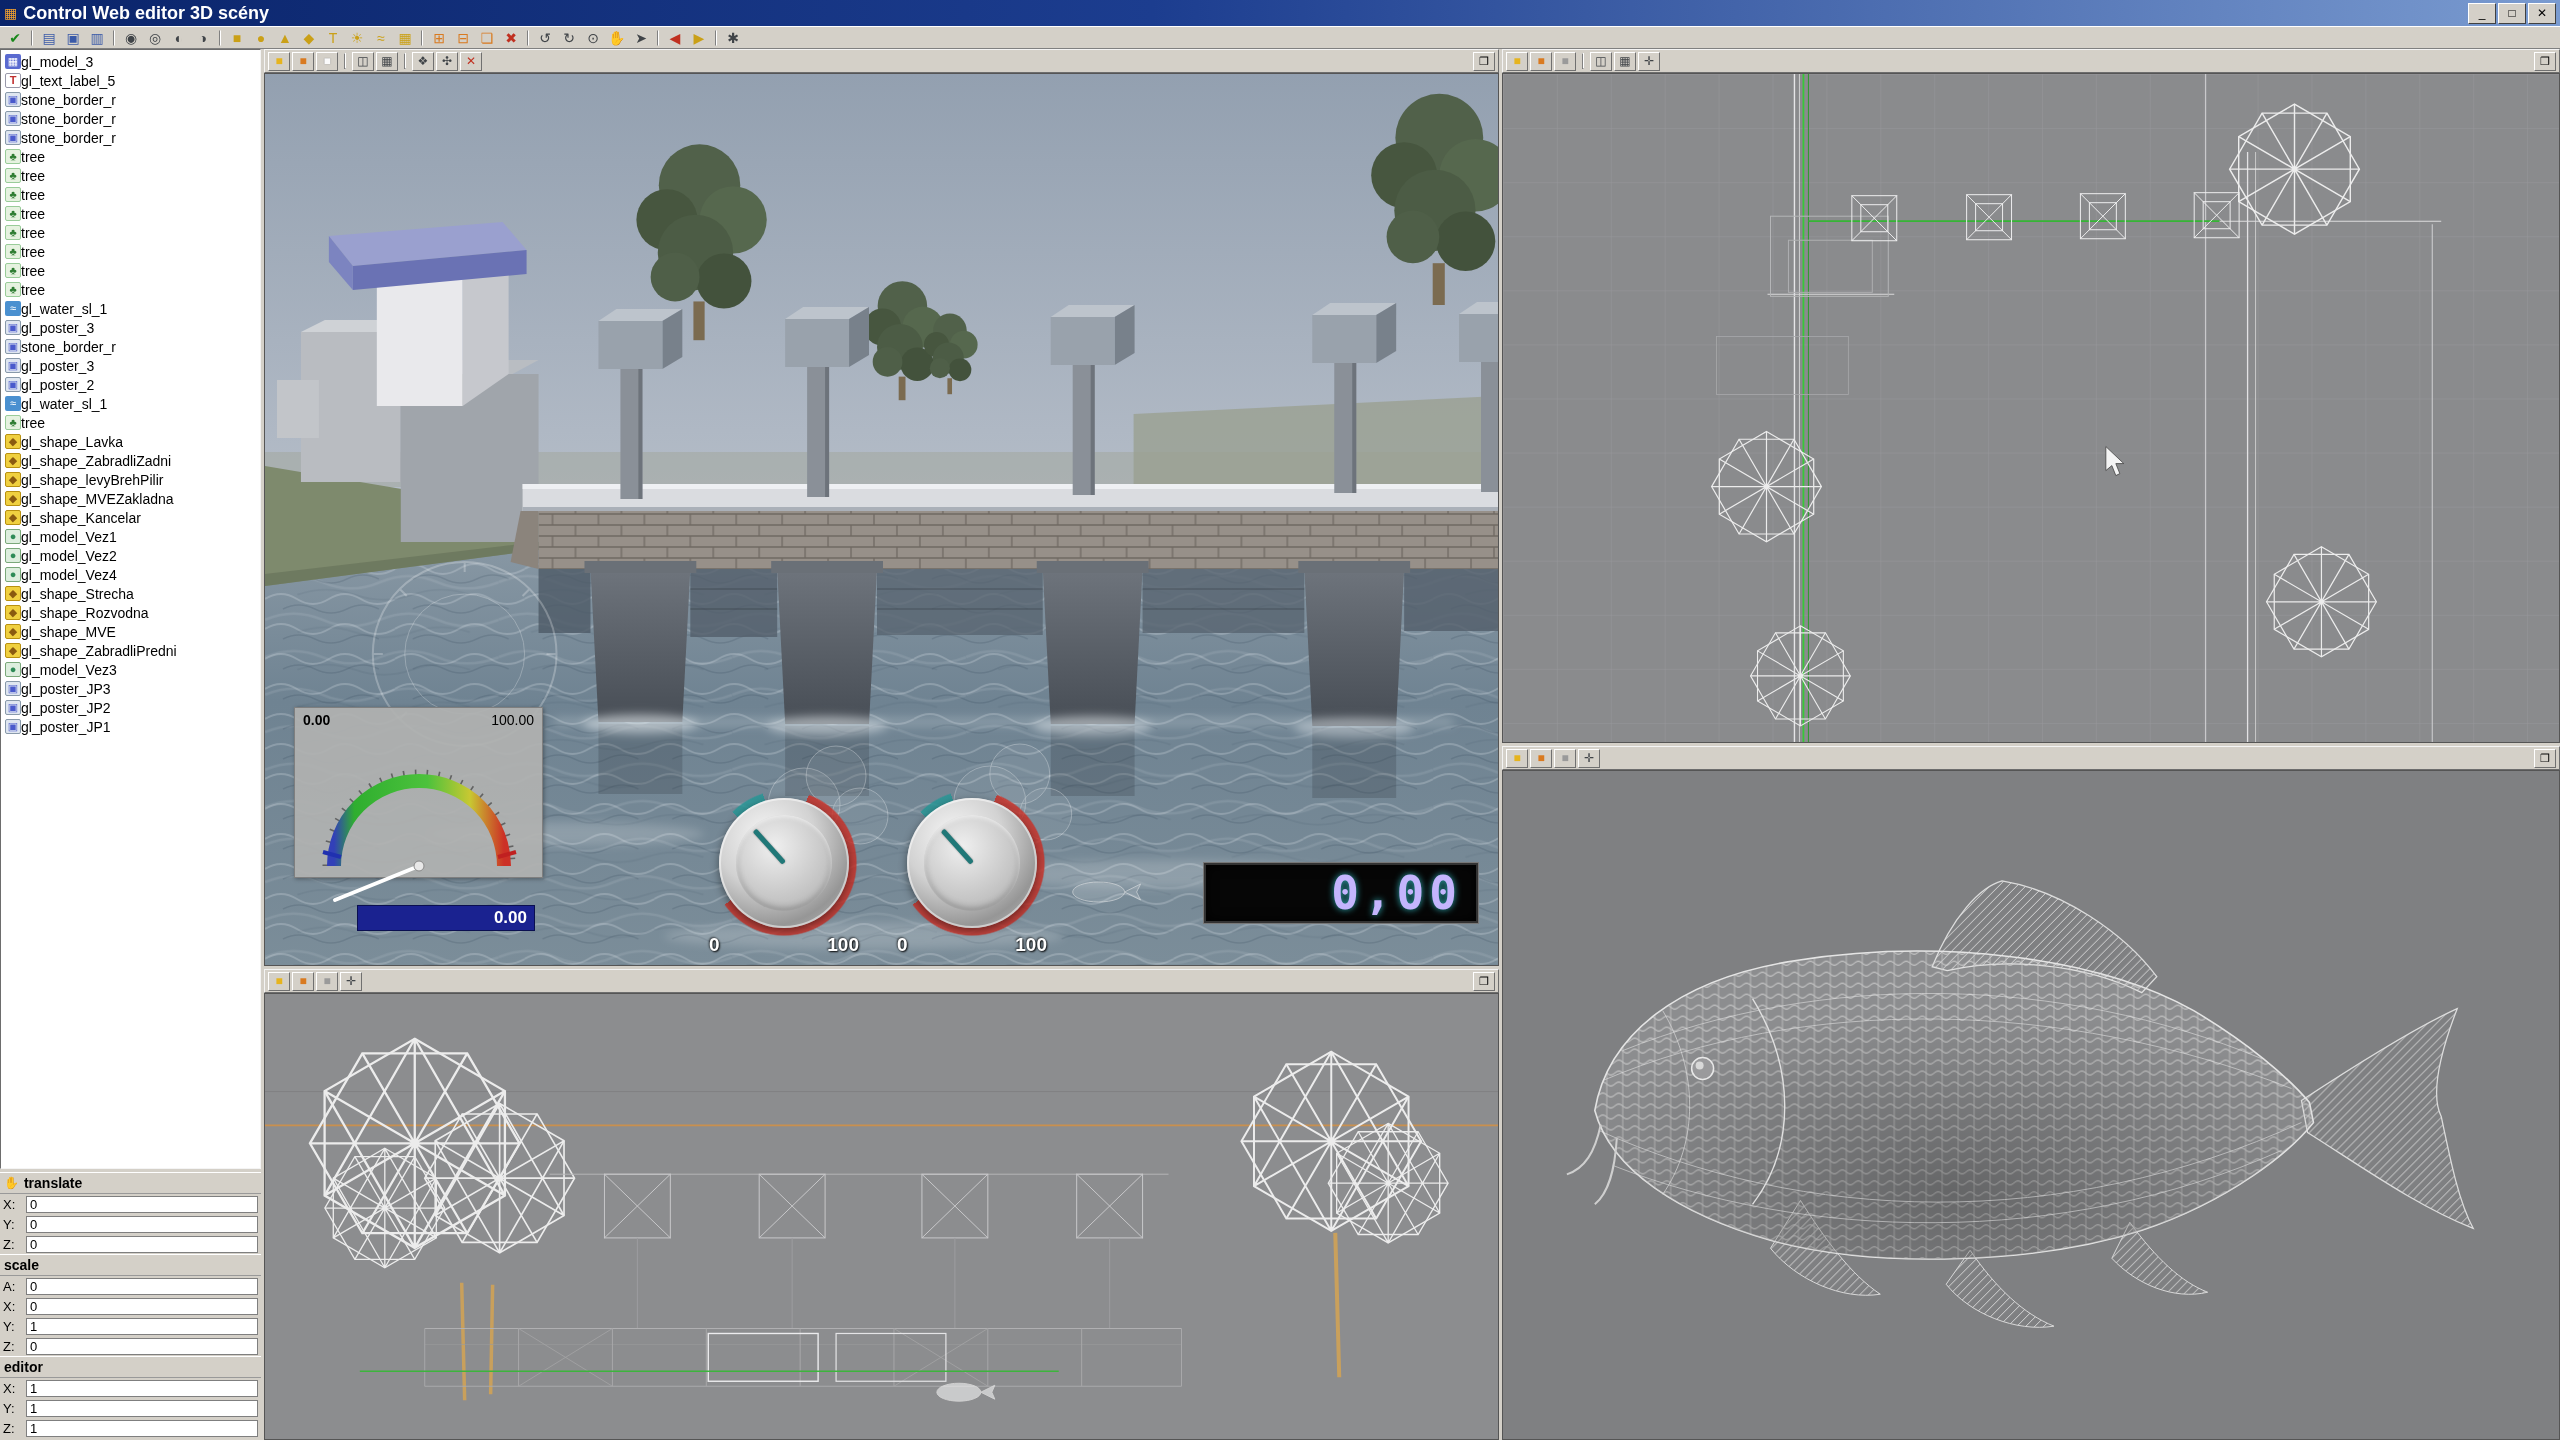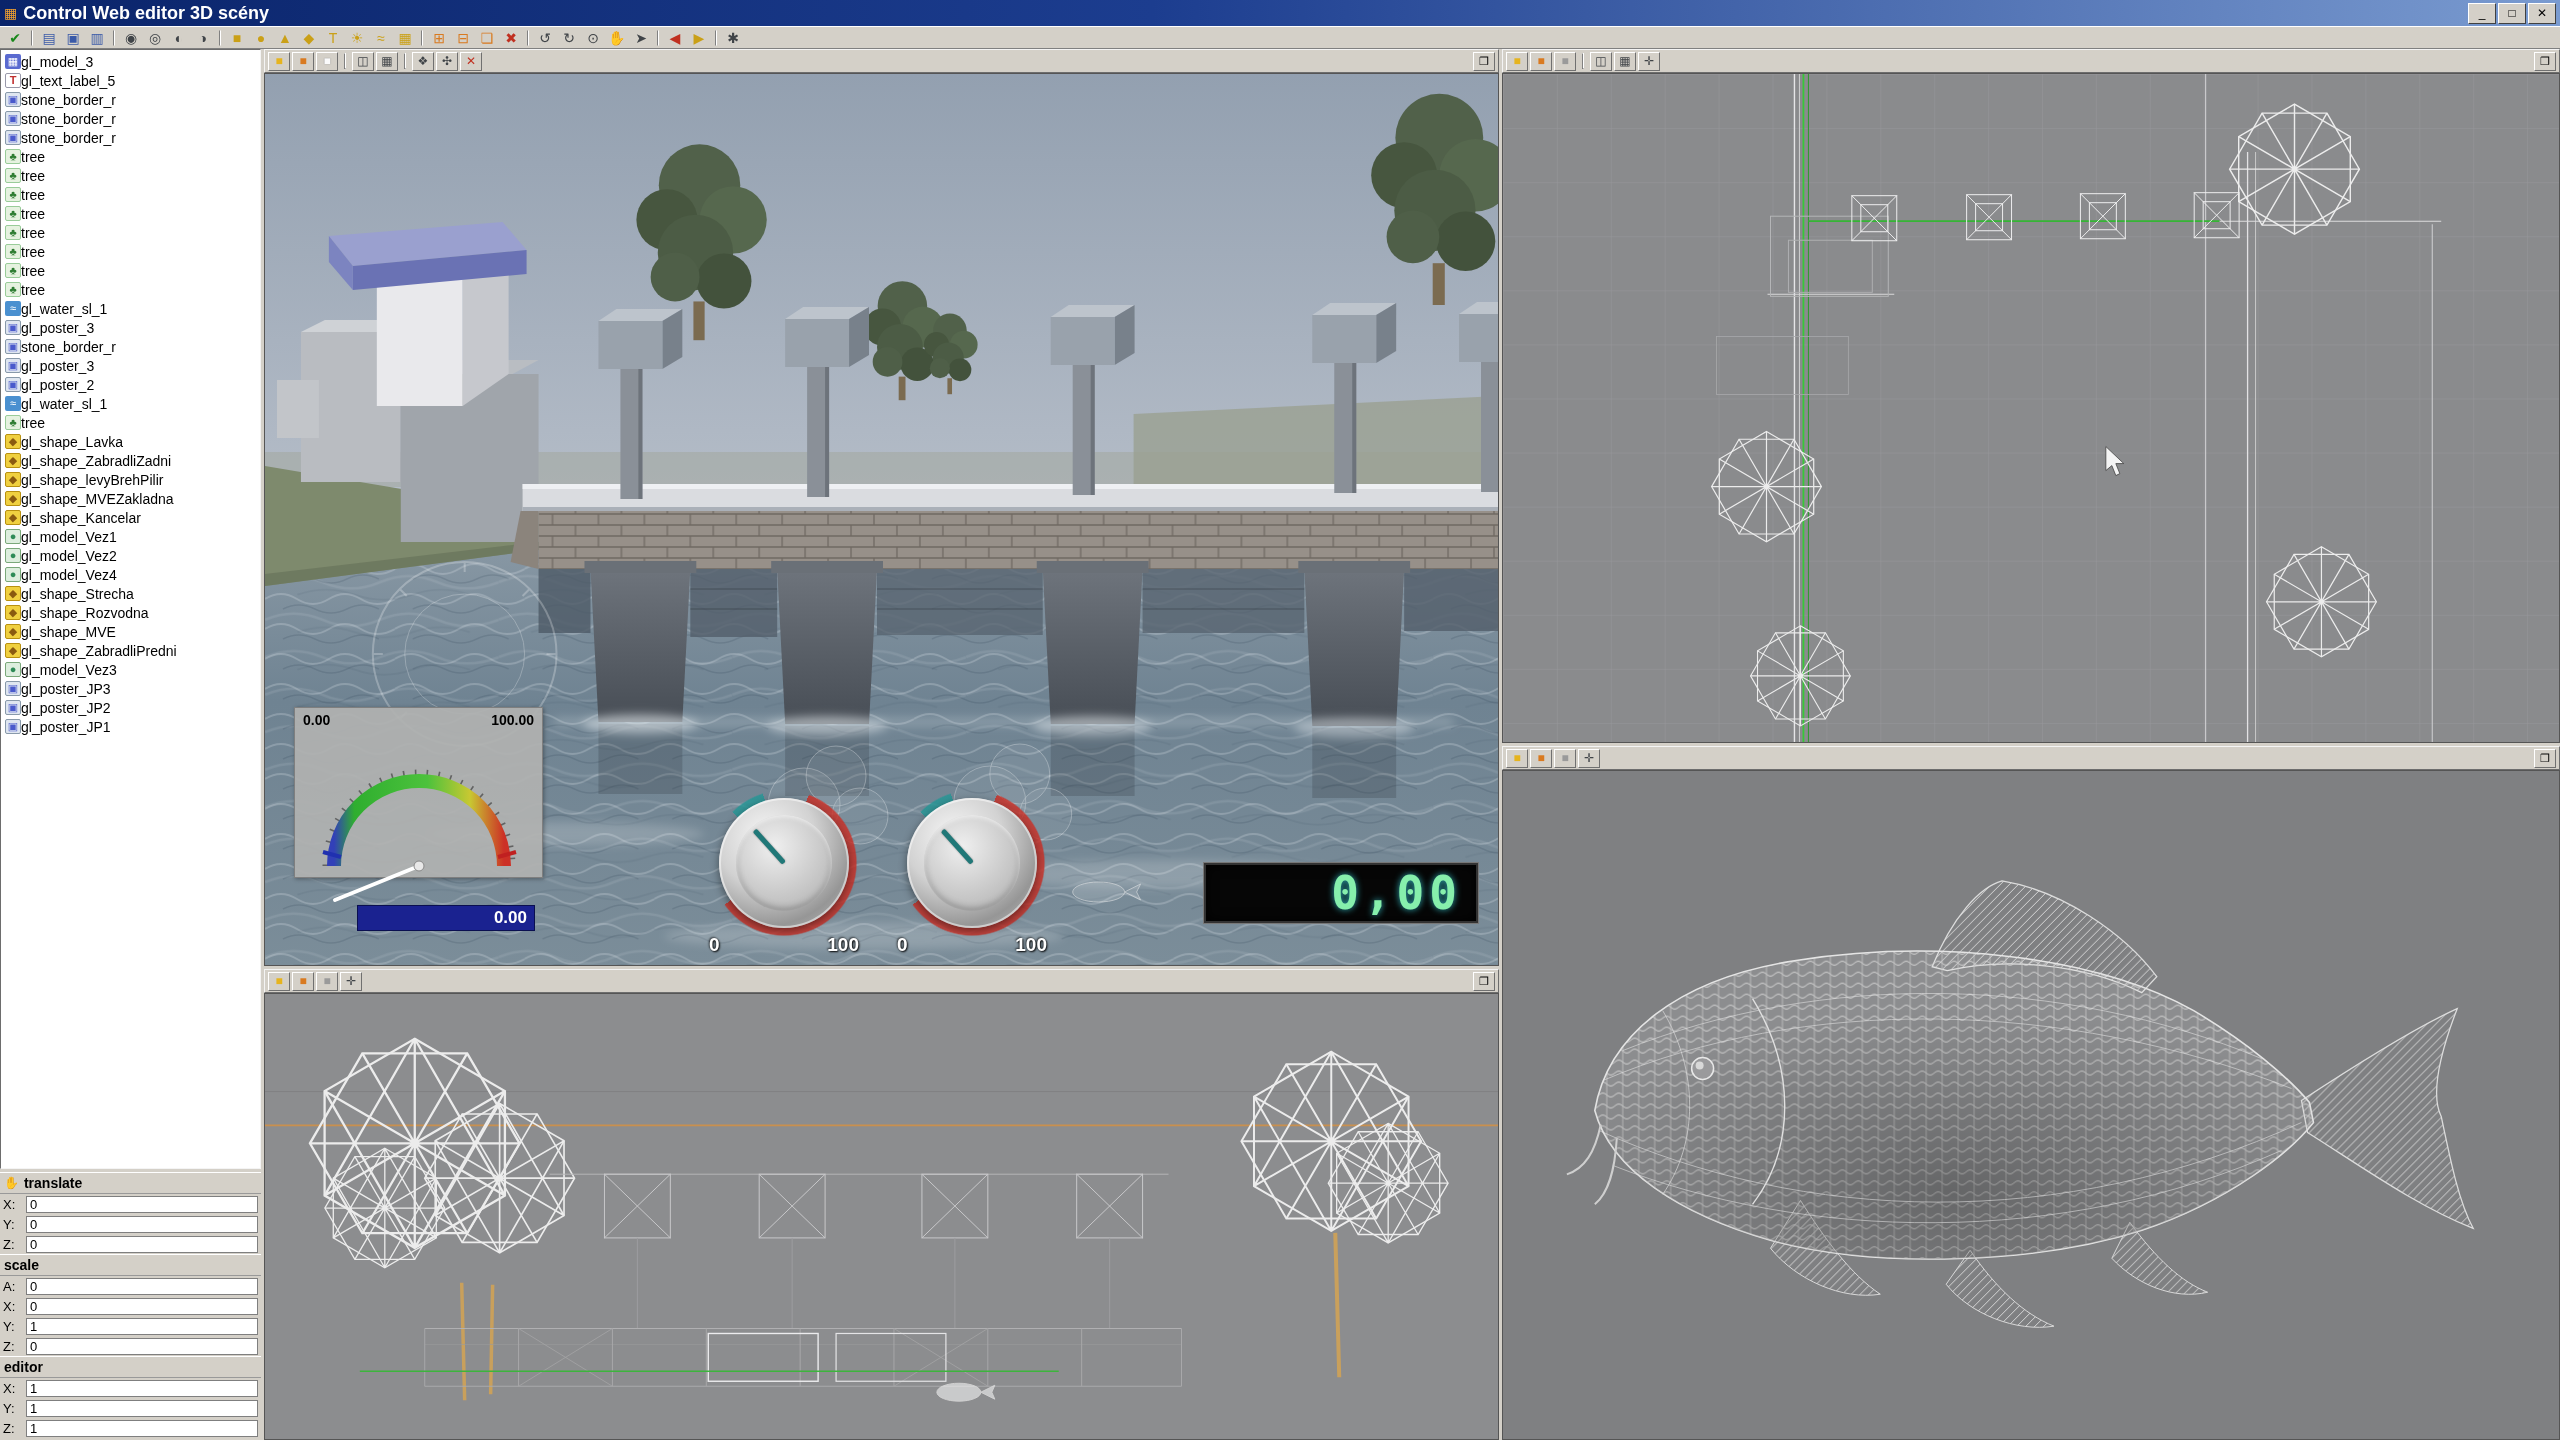--- a/index.html
+++ b/index.html
@@ -75,21 +75,21 @@
   .vp-btn .tb-g{font-size:12px}
   .vp-max{margin-left:auto;font-size:11px}
   .vp-canvas{position:relative;flex:1;overflow:hidden;border:1px solid #555;background:#8a8b8d;min-height:0}
   .vp-canvas > svg{position:absolute;inset:0;width:100%;height:100%}
 
   
   .gauge{position:absolute;left:29px;top:633px;width:249px;height:171px;
     background:rgba(176,178,176,.93);border:1px solid #7f7f7f;box-shadow:1px 1px 4px rgba(0,0,0,.35)}
   .gauge svg{position:absolute;left:0;top:18px;width:249px;height:178px}
   .g-min{position:absolute;left:8px;top:4px;font-size:14px;font-weight:bold}
-  .g-max{position:absolute;right:8px;top:4px;font-size:14px;font-weight:bold}
+  .g-max{position:absolute;right:8px;top:4px;font-size:14px;font-weight:normal}
   .g-value{position:absolute;left:62px;top:197px;width:178px;height:26px;background:#1a2290;
     border:1px solid #0a0f50;color:#fff;font-size:17px;font-weight:bold;display:flex;
     align-items:center;justify-content:flex-end;padding-right:7px}
 
   .knob{position:absolute;width:130px;height:130px}
   .knob1{left:454px;top:724px}.knob2{left:642px;top:724px}
   .knob-ring{position:absolute;inset:-9px;border-radius:50%;
     background:conic-gradient(from 315deg,rgba(40,150,150,.85) 0 28deg,rgba(40,150,150,0) 28deg),
                conic-gradient(from 20deg,rgba(205,45,35,.8) 0 215deg,rgba(205,45,35,0) 215deg);
     -webkit-mask:radial-gradient(closest-side,transparent 80%,#000 82%,#000 97%,transparent 99%);
@@ -103,21 +103,21 @@
   .knob-needle{position:absolute;left:50%;top:50%;width:5px;height:44px;background:#207878;
     border-radius:2px;transform-origin:50% 100%;transform:translate(-50%,-100%) rotate(-42deg);
     box-shadow:0 0 2px rgba(0,0,0,.4)}
   .knob-labels{position:absolute;left:-10px;top:136px;width:150px;display:flex;
     justify-content:space-between;color:#fff;font-weight:bold;font-size:19px;
     text-shadow:1px 1px 2px #000,-1px -1px 2px rgba(0,0,0,.6)}
 
   .seg-display{position:absolute;left:939px;top:789px;width:274px;height:60px;background:#060606;
     border:2px solid #333;box-shadow:inset 0 0 12px #000,0 0 0 1px #777;display:flex;
     align-items:center;justify-content:flex-end;padding-right:14px}
-  .seg-text{font-family:"DejaVu Sans Mono",monospace;font-weight:bold;font-size:46px;color:#86efac;
+  .seg-text{font-family:"DejaVu Sans Mono",monospace;font-weight:bold;font-size:46px;color:#c4b5fd;
     letter-spacing:5px;text-shadow:0 0 7px rgba(60,230,240,.75)}
 </style>
 </head>
 <body>
 
 <div id="app">
 
   <div class="titlebar">
     <span class="app-icon">▦</span>
     <span class="title-text">Control Web editor 3D scény</span>

